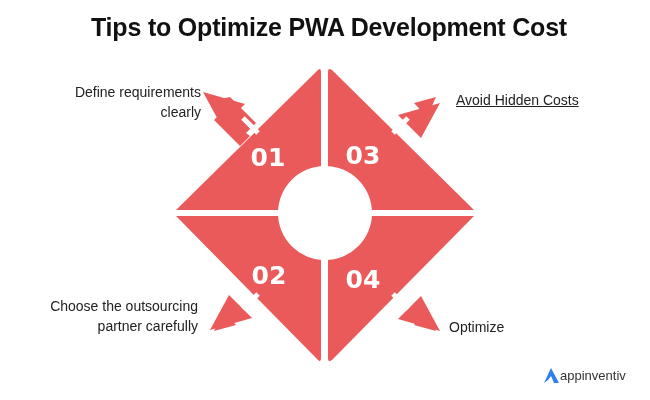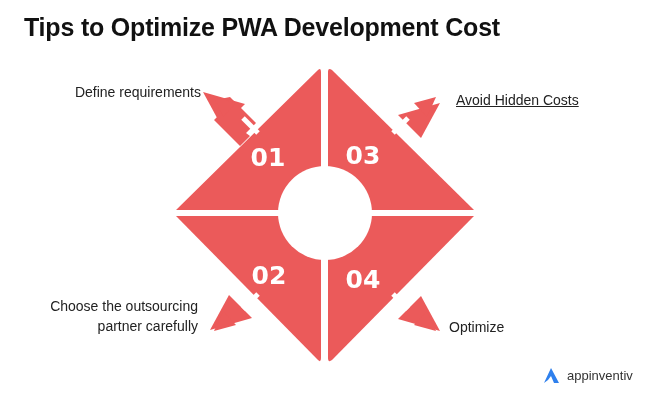--- a/index.html
+++ b/index.html
@@ -1,22 +1,22 @@
 <!DOCTYPE html>
 <html><head>
 <meta charset="utf-8">
 <style>
   html,body{margin:0;padding:0;background:#fff;}
   body{width:650px;height:400px;position:relative;overflow:hidden;font-family:"Liberation Sans",sans-serif;}
-  .title{position:absolute;left:0;width:567px;top:13px;text-align:left;font-size:25px;font-weight:700;color:#111;letter-spacing:-0.2px;padding-left:24px;}
+  .title{position:absolute;left:0;width:567px;top:13px;text-align:right;font-size:25px;font-weight:700;color:#111;letter-spacing:-0.2px;}
   svg.dia{position:absolute;left:0;top:0;}
   .num{font-family:"DejaVu Sans",sans-serif;font-weight:700;font-size:25px;fill:#fff;}
   .lbl{position:absolute;font-size:14px;color:#222;line-height:20px;}
   .lbl.r{text-align:right;}
-  .logo{position:absolute;left:543px;top:368px;display:flex;align-items:center;gap:8px;}
+  .logo{position:absolute;left:543px;top:368px;display:flex;align-items:center;gap:1px;}
   .logo-text{font-size:13px;color:#333;}
 </style>
 </head>
 <body>
 
 <div class="title">Tips to Optimize PWA Development Cost</div>
 
 <svg class="dia" width="650" height="400" viewBox="0 0 650 400">
   <defs>
     <mask id="m">
@@ -65,20 +65,21 @@
     <path d="M436,331 L414,325 L427,311 Z"></path>
   </g>
   <text class="num" x="268" y="166" text-anchor="middle">01</text>
   <text class="num" x="363" y="164" text-anchor="middle">03</text>
   <text class="num" x="269" y="284" text-anchor="middle">02</text>
   <text class="num" x="363" y="288" text-anchor="middle">04</text>
 </svg>
 
 <div class="lbl r" style="right:449px;top:82px;">
   <div>Define requirements</div>
+  <div>clearly</div>
 </div>
 <div class="lbl" style="left:456px;top:90px;text-decoration:underline;">
   <div>Avoid Hidden Costs</div>
 </div>
 <div class="lbl r" style="right:452px;top:296px;">
   <div>Choose the outsourcing</div>
   <div>partner carefully</div>
 </div>
 <div class="lbl" style="left:449px;top:317px;">
   <div>Optimize</div>

